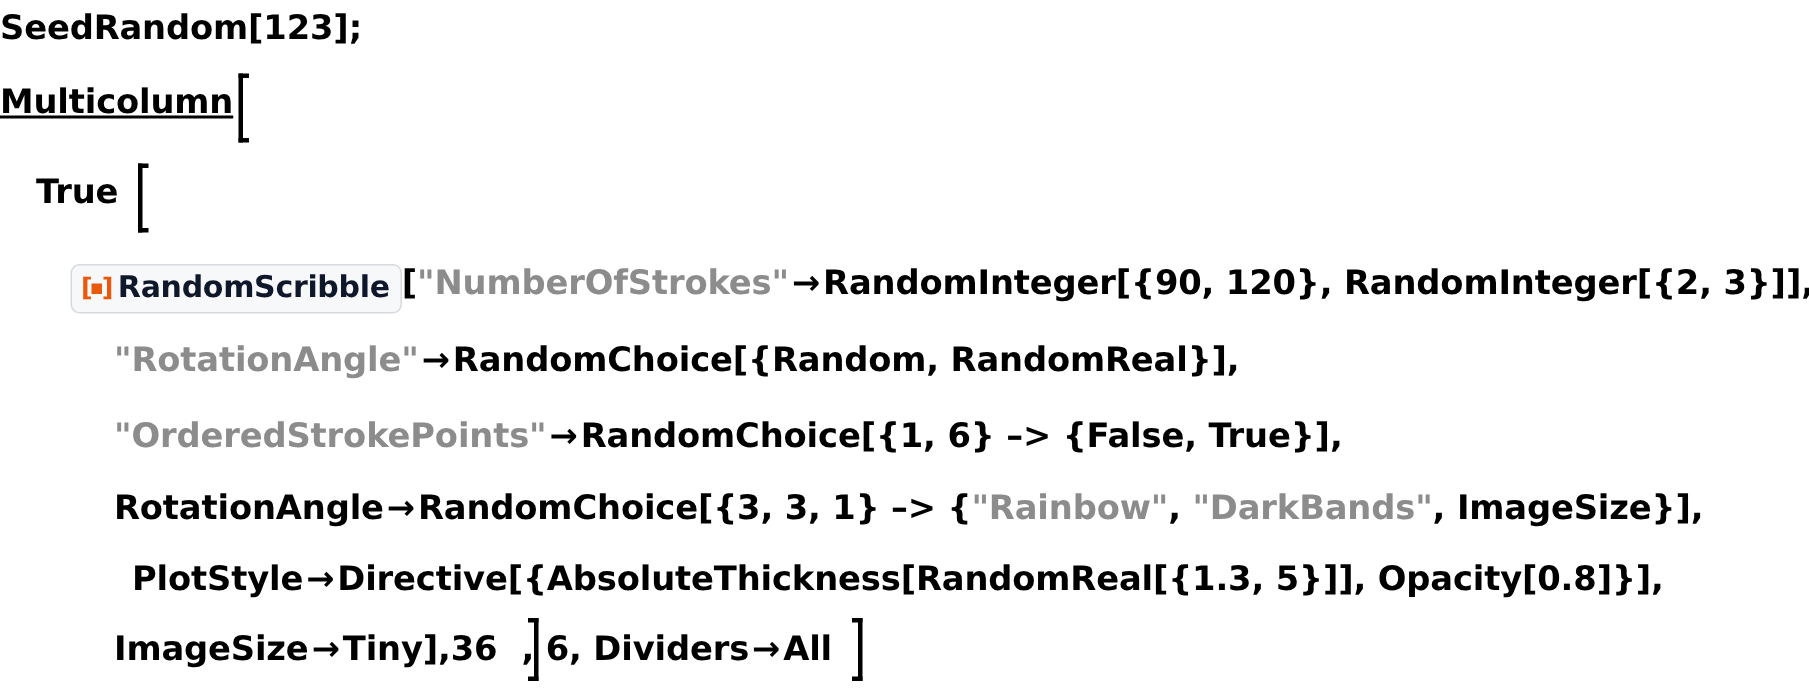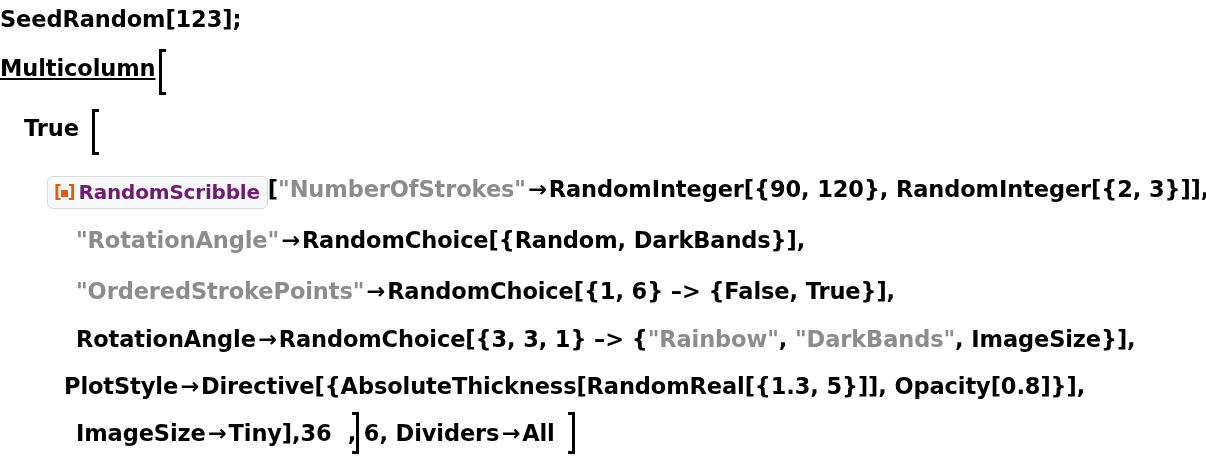--- a/index.html
+++ b/index.html
@@ -59,21 +59,21 @@
   }
   .resource-icon .sq {
     display: inline-block;
     width: 7px;
     height: 7px;
     background: #e8590c;
     vertical-align: 1px;
     margin: 0 0px;
   }
   .resource-name {
-    color: #701a75;
+    color: #0f172a;
     font-size: 20px;
     font-weight: 700;
     letter-spacing: -0.2px;
   }
 
   
   .tall-bracket {
     display: inline-block;
     position: relative;
     width: 9px;
@@ -122,32 +122,32 @@
   <div class="code-line" style="left:24px; top:113px;">
     <span class="tok-sym">True</span>
   </div>
   <span class="br-abs tall-bracket tb-left" style="left:92px; top:109px; height:46px;"></span>
 
   <div class="code-line" style="left:47px; top:174px;">
     <span class="resource-box"><span class="resource-icon">[<span class="sq"></span>]</span><span class="resource-name">RandomScribble</span></span><span class="tok-punct">[</span><span class="tok-str">"NumberOfStrokes"</span><span class="arrow tok-op">→</span><span class="tok-sym">RandomInteger[{90, 120}, RandomInteger[{2, 3}]],</span>
   </div>
 
   <div class="code-line" style="left:76px; top:225px;">
-    <span class="tok-str">"RotationAngle"</span><span class="arrow tok-op">→</span><span class="tok-sym">RandomChoice[{Random, DarkBands}],</span>
+    <span class="tok-str">"RotationAngle"</span><span class="arrow tok-op">→</span><span class="tok-sym">RandomChoice[{Random, RandomReal}],</span>
   </div>
 
   <div class="code-line" style="left:76px; top:276px;">
     <span class="tok-str">"OrderedStrokePoints"</span><span class="arrow tok-op">→</span><span class="tok-sym">RandomChoice[{1, 6} –&gt; {False, True}],</span>
   </div>
 
   <div class="code-line" style="left:76px; top:324px;">
     <span class="tok-sym">RotationAngle</span><span class="arrow tok-op">→</span><span class="tok-sym">RandomChoice[{3, 3, 1} –&gt; {</span><span class="tok-str">"Rainbow"</span><span class="tok-punct">, </span><span class="tok-str">"DarkBands"</span><span class="tok-punct">, </span><span class="tok-sym">ImageSize</span><span class="tok-punct">}],</span>
   </div>
 
-  <div class="code-line" style="left:64px; top:371px;">
+  <div class="code-line" style="left:88px; top:371px;">
     <span class="tok-sym">PlotStyle</span><span class="arrow tok-op">→</span><span class="tok-sym">Directive[{AbsoluteThickness[RandomReal[{1.3, 5}]], Opacity[0.8]}],</span>
   </div>
 
   <div class="code-line" style="left:76px; top:418px;">
     <span class="tok-sym">ImageSize</span><span class="arrow tok-op">→</span><span class="tok-sym">Tiny],</span><span class="tok-num">36</span><span style="display:inline-block;width:16px;"></span><span class="tok-punct">, </span><span class="tok-num">6</span><span class="tok-punct">, </span><span class="tok-sym">Dividers</span><span class="arrow tok-op">→</span><span class="tok-sym">All</span><span style="display:inline-block;width:14px;"></span>
   </div>
 
   <span class="br-abs tall-bracket tb-right" style="left:352px; top:412px; height:42px;"></span>
   <span class="br-abs tall-bracket tb-right" style="left:568px; top:412px; height:42px;"></span>
 

